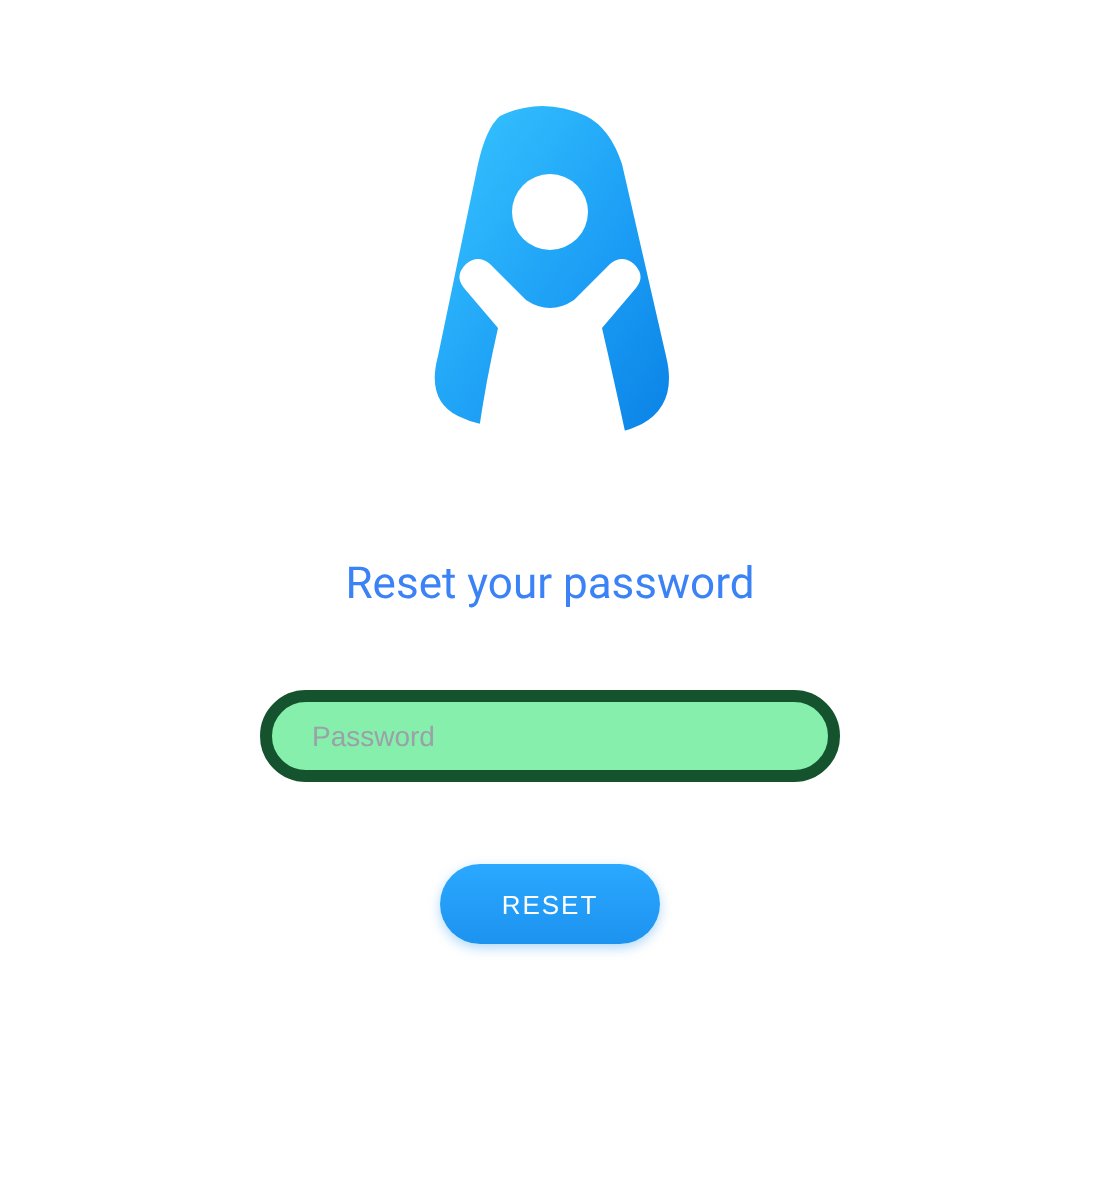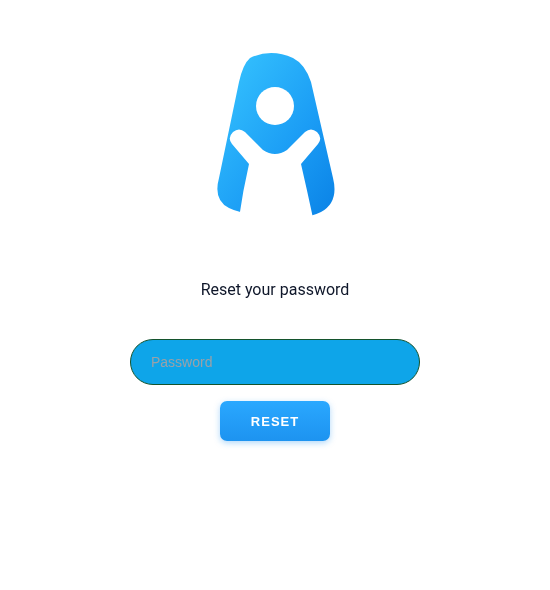--- a/index.html
+++ b/index.html
@@ -19,56 +19,56 @@
     }
     .logo-wrap {
       width: 140px;
       height: 170px;
       display: flex;
       align-items: center;
       justify-content: center;
       margin-bottom: 60px;
     }
     .heading {
-      font-size: 16px;
+      font-size: 22px;
       font-weight: 400;
-      color: #0f172a;
+      color: #3b82f6;
       margin-bottom: 40px;
     }
     .form {
       width: 290px;
       display: flex;
       flex-direction: column;
       align-items: center;
     }
     .input {
       width: 100%;
       height: 46px;
-      border: 1px solid #14532d;
+      border: 6px solid #14532d;
       border-radius: 23px;
       padding: 0 20px;
       font-size: 14px;
       color: #444;
-      background: #0ea5e9;
+      background: #86efac;
       outline: none;
       margin-bottom: 16px;
     }
     .input::placeholder {
       color: #9aa1a8;
     }
     .submit-btn {
-      margin-top: 0;
+      margin-top: 25px;
       width: 110px;
       height: 40px;
       border: none;
-      border-radius: 7px;
+      border-radius: 20px;
       background: linear-gradient(180deg, #2aa8ff 0%, #1d93f0 100%);
       color: #ffffff;
       font-size: 13px;
-      font-weight: 700;
+      font-weight: 400;
       letter-spacing: 1px;
       cursor: pointer;
       box-shadow: 0 2px 6px rgba(30,144,240,0.35);
     }
   </style>
 </head>
 <body>
 
 <div class="logo-wrap">
   <svg width="140" height="170" viewBox="0 0 140 170">

